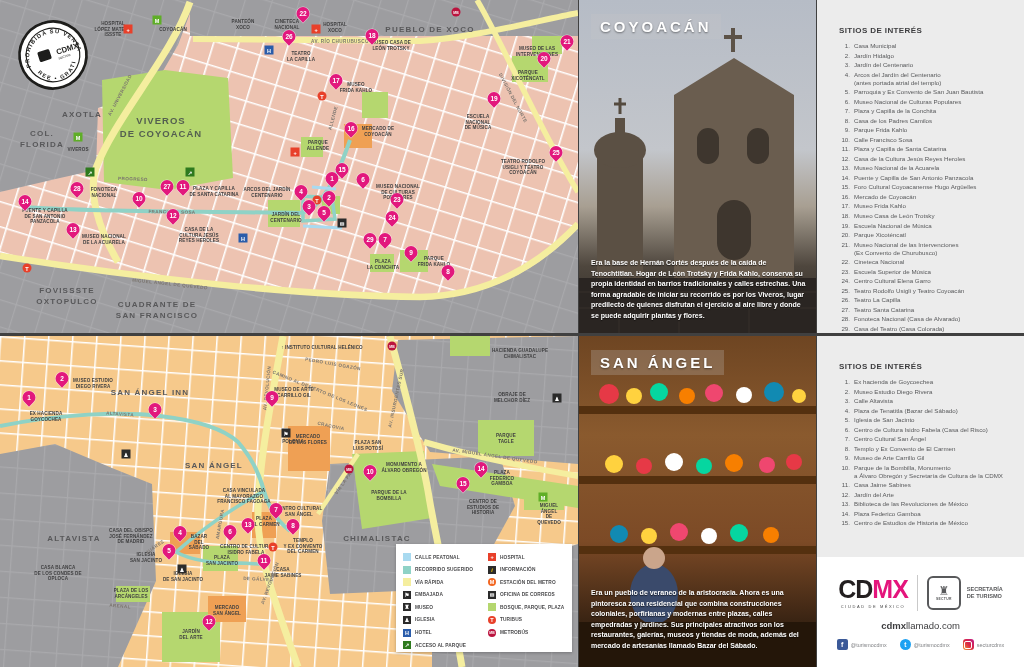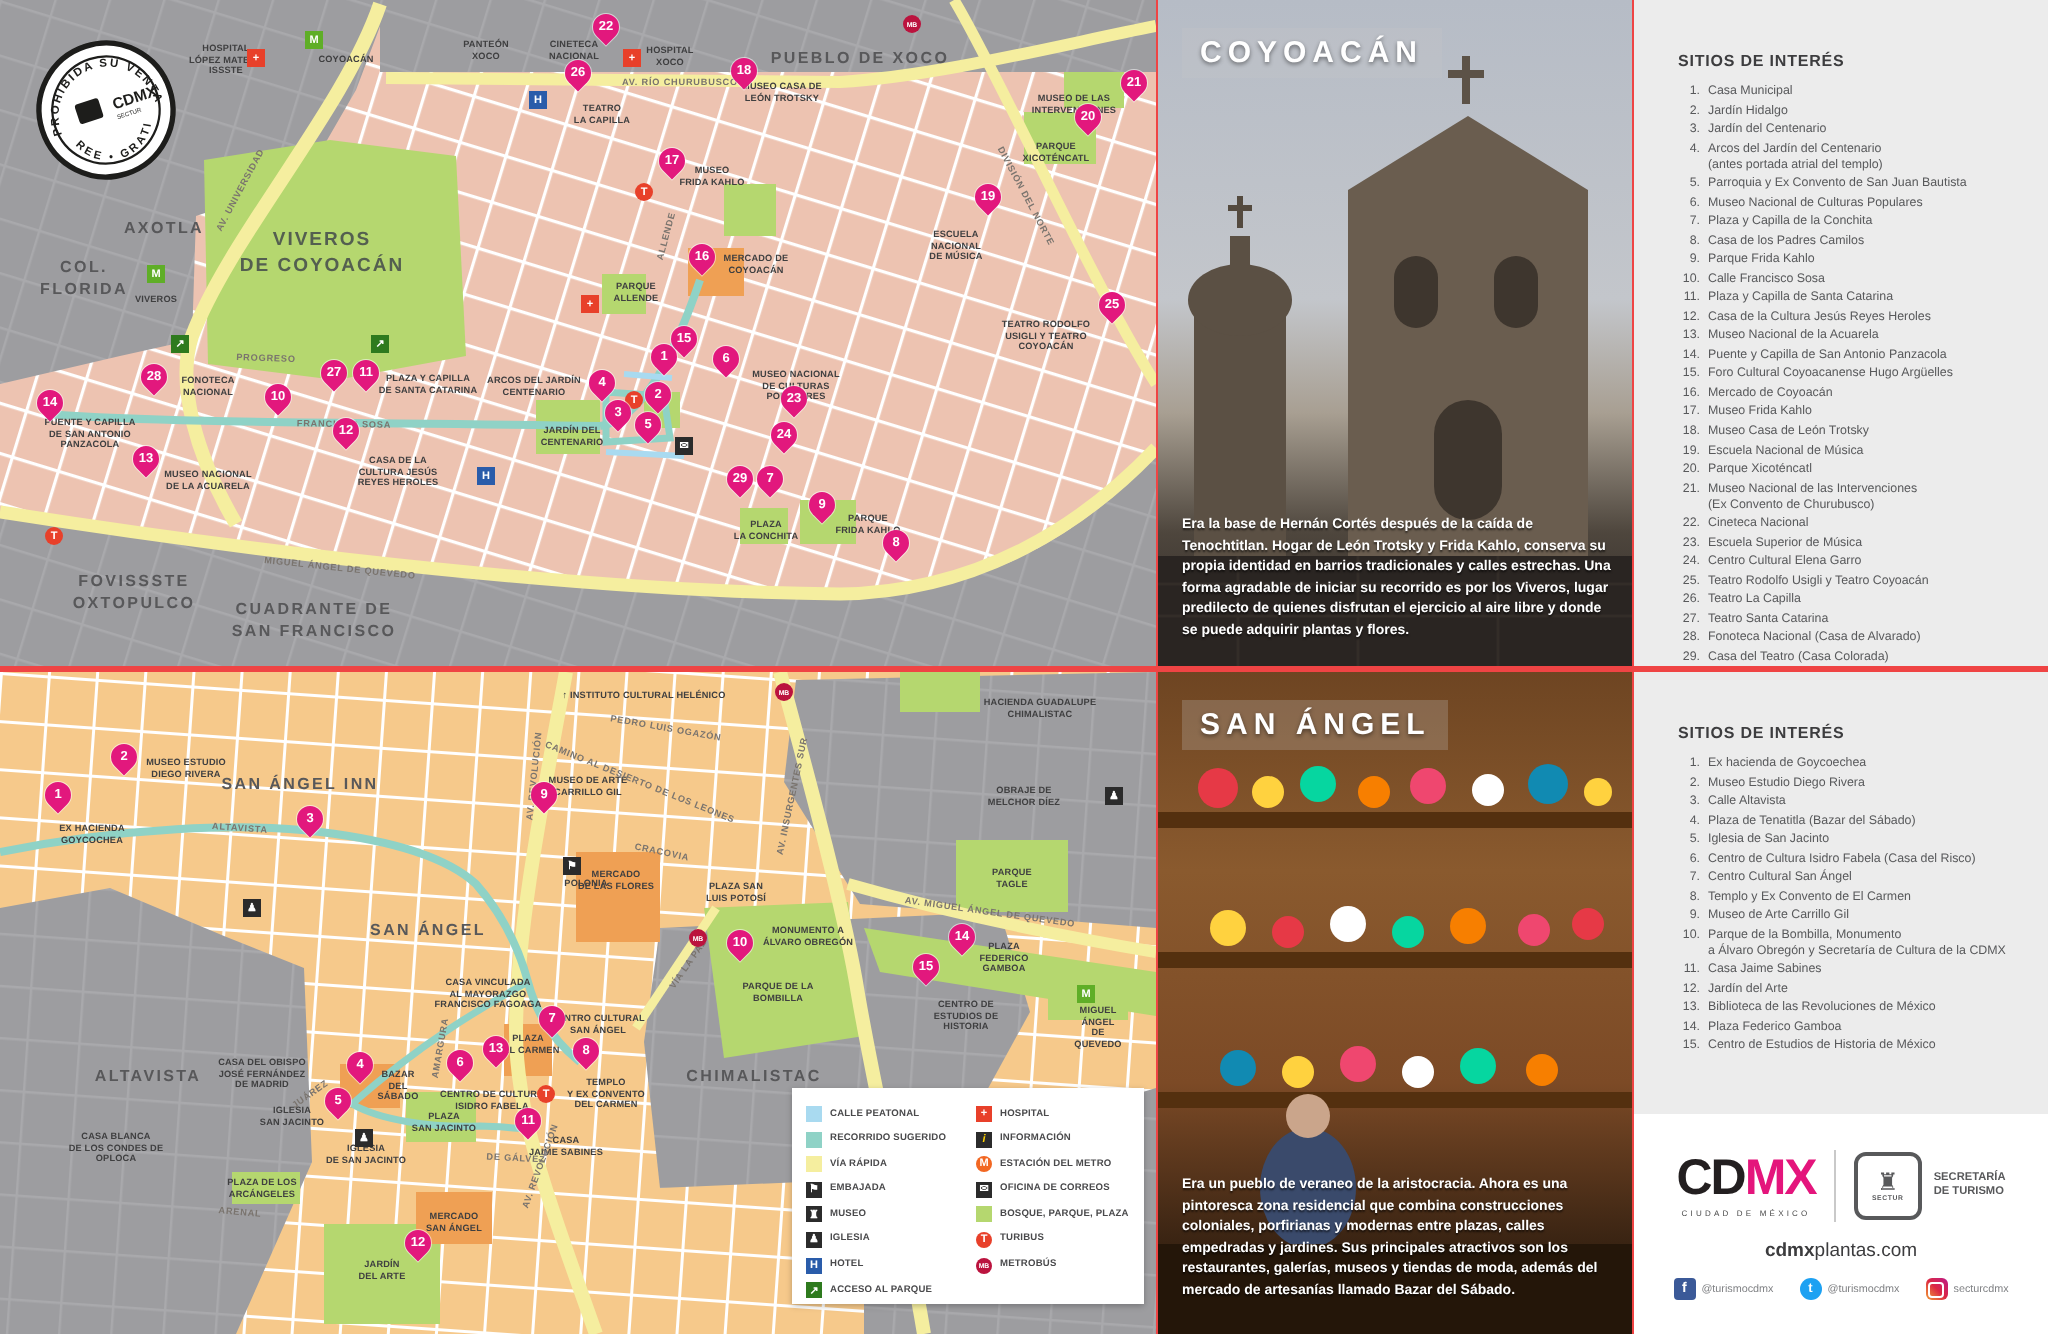--- a/index.html
+++ b/index.html
@@ -1,16 +1,16 @@
 <!DOCTYPE html>
 <html><head>
 <meta charset="utf-8">
 <style>
   html,body{margin:0;padding:0;background:#fff;}
-  .page{position:relative;width:1024px;height:667px;background:#ef4444;overflow:hidden;
+  .page{position:relative;width:1024px;height:667px;background:#404040;overflow:hidden;
         font-family:"Liberation Sans",sans-serif;}
   .panel{position:absolute;}
 
   
   #map-coy{left:0;top:0;width:578px;height:333px;background:#edc3b1;overflow:hidden;}
   #map-sa{left:0;top:336px;width:578px;height:331px;background:#f6c98b;overflow:hidden;}
   .map-svg{position:absolute;left:0;top:0;z-index:1;}
   .overlay{position:absolute;left:0;top:0;width:100%;height:100%;z-index:2;}
 
   .mlabel{position:absolute;transform:translate(-50%,-50%);text-align:center;white-space:pre-line;
@@ -832,21 +832,21 @@
       </div>
       <div class="vdiv"></div>
       <div class="sectur-badge">
         <div class="sectur-glyph">♜</div>
         <div class="sectur-word">SECTUR</div>
       </div>
       <div class="sectur-text">SECRETARÍA
 DE TURISMO</div>
     </div>
     <div class="site-url">
-      <b>cdmx</b><span>plantas.com</span>
+      <b>cdmx</b><span>llamado.com</span>
     </div>
     <div class="social-row" id="social-row">
         <div class="soc">
           <div class="soc-badge soc-fb">f</div>
           <div class="soc-handle">@turismocdmx</div>
         </div>
         <div class="soc">
           <div class="soc-badge soc-tw">t</div>
           <div class="soc-handle">@turismocdmx</div>
         </div>

